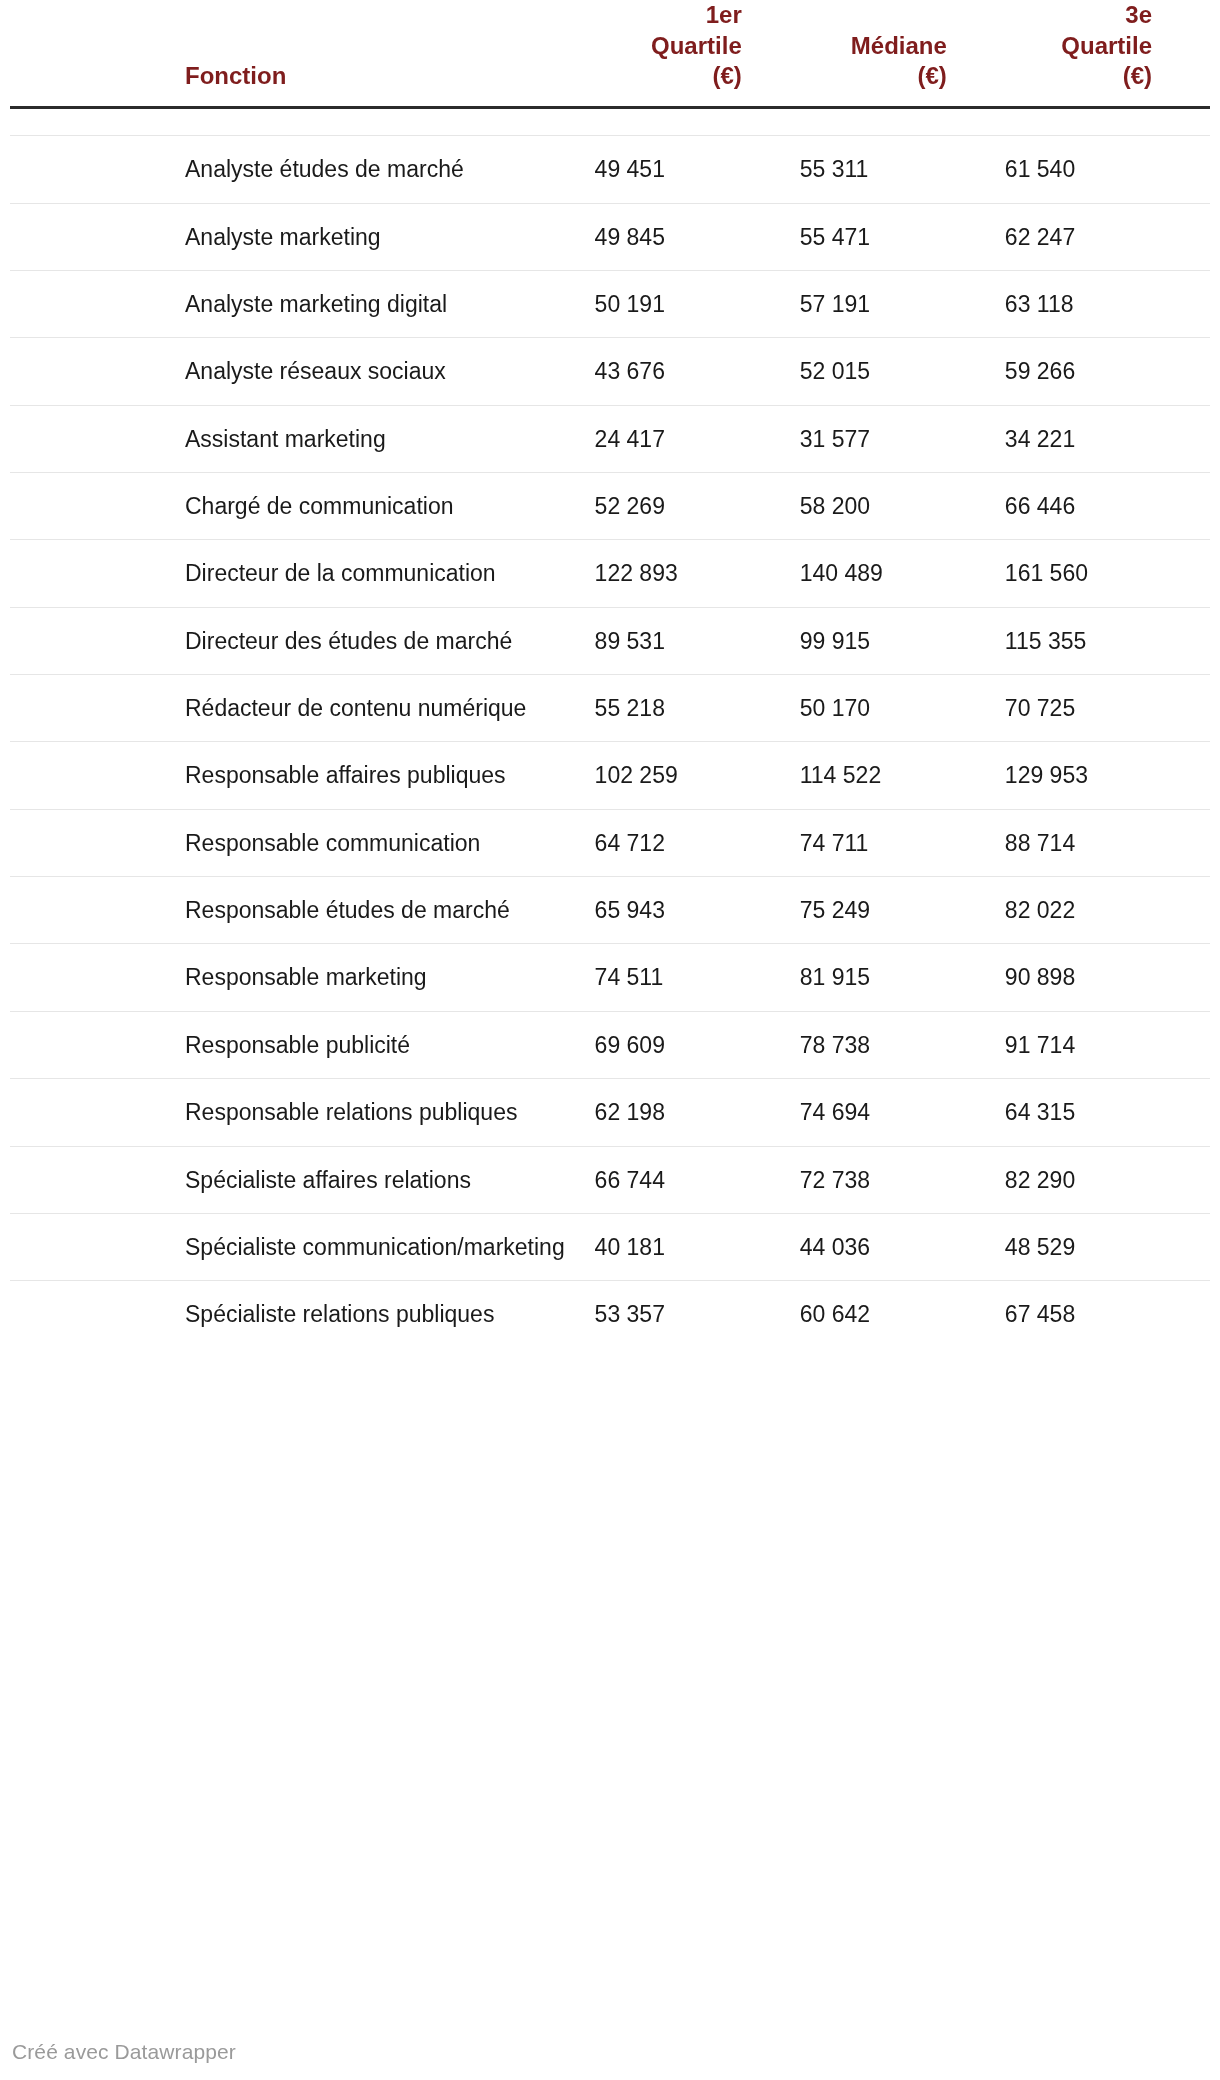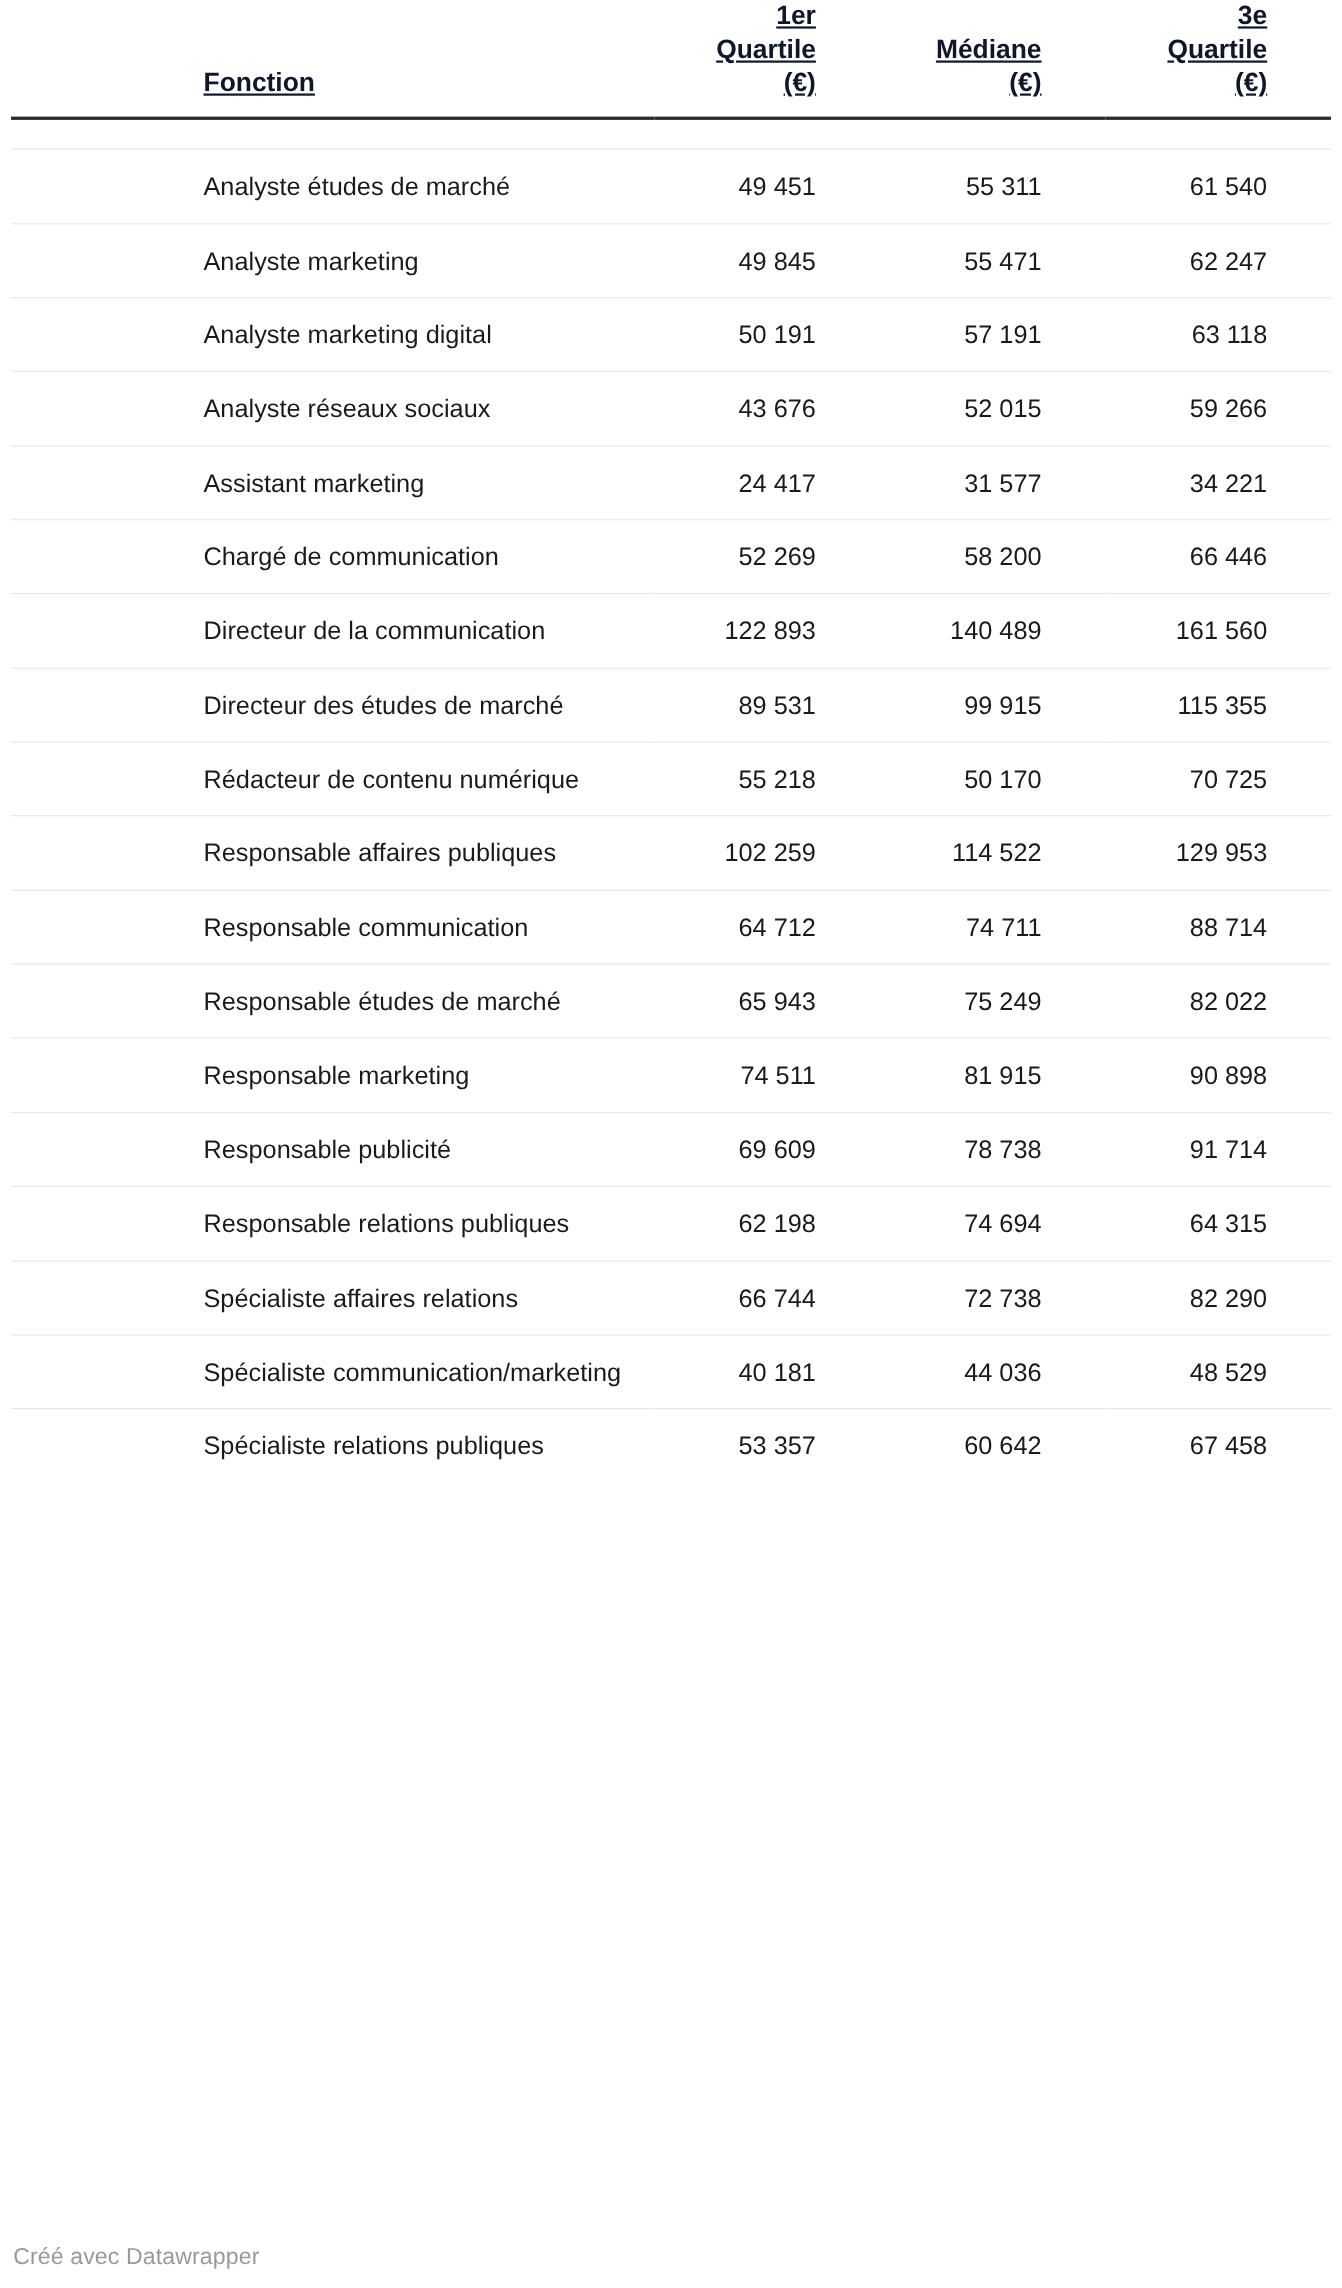--- a/index.html
+++ b/index.html
@@ -30,25 +30,24 @@
     table-layout: fixed;
   }
   table.salary-table col.c-fonction { width: 570px; }
   table.salary-table col.c-q1 { width: 200px; }
   table.salary-table col.c-med { width: 200px; }
   table.salary-table col.c-q3 { width: 200px; }
 
   thead th {
     font-size: 24px;
     font-weight: bold;
-    color: #0f172a;
+    color: #7f1d1d;
     vertical-align: bottom;
     padding: 0 0 14px 0;
     line-height: 1.28;
-    text-decoration: underline;
   }
   thead th.h-fonction {
     text-align: left;
     padding-left: 175px;
     white-space: nowrap;
   }
   thead th.h-num {
     text-align: right;
     padding-right: 58px;
   }
@@ -68,21 +67,20 @@
     color: #1a1a1a;
     padding: 18px 0;
     line-height: 1.32;
   }
   tbody tr.data-row td.cell-fonction {
     text-align: left;
     padding-left: 175px;
     padding-right: 20px;
   }
   tbody tr.data-row td.cell-num {
-    text-align: right;
     padding-right: 58px;
     white-space: nowrap;
   }
   tbody tr.data-row:last-child td {
     border-bottom: none;
   }
 
   .footer {
     position: absolute;
     left: 12px;

